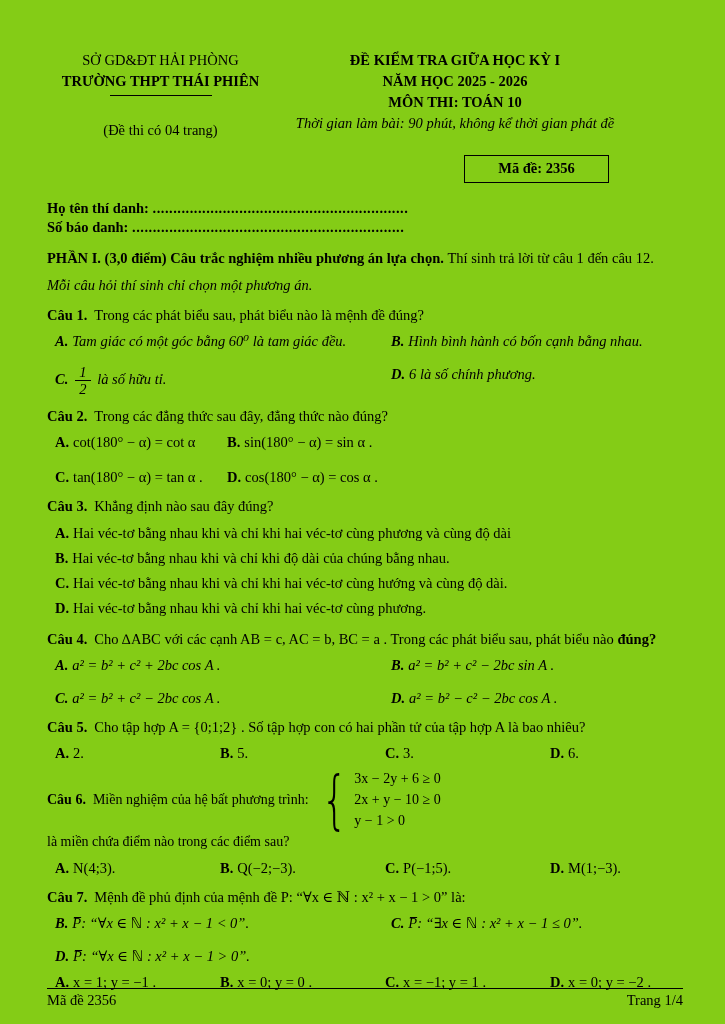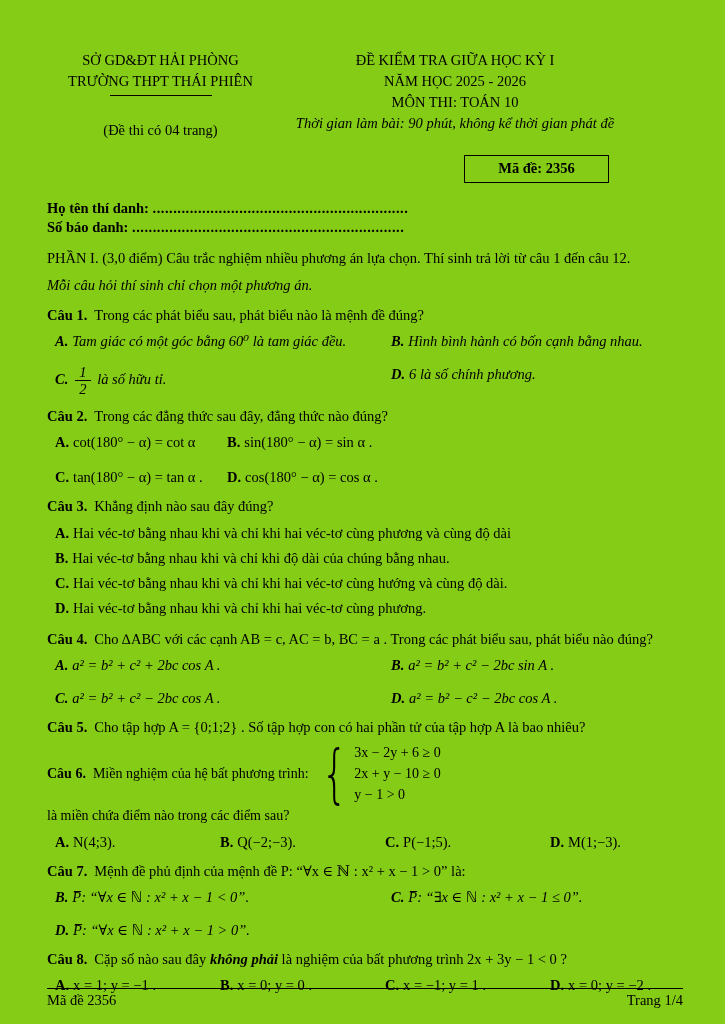--- a/index.html
+++ b/index.html
@@ -2,21 +2,21 @@
 <html><head>
 <meta charset="utf-8">
 <style>
   html,body{margin:0;padding:0;background:#888;}
   .page{
     width:725px;height:1024px;margin:0 auto;background:#84cc16;color:#000;
     font-family:"Liberation Serif","DejaVu Serif","DejaVu Sans",serif;
     font-size:14.5px;line-height:21px;
     padding:50px 44px 0 47px;box-sizing:border-box;position:relative;overflow:hidden;
   }
-  .b{font-weight:normal;}
+  .b{font-weight:bold;}
   .i{font-style:italic;}
   .bi{font-weight:bold;font-style:italic;}
   
   .hdr{display:flex;}
   .hdr-left{width:215px;text-align:center;flex:none;margin-left:6px;}
   .hdr-right{width:330px;text-align:center;flex:none;margin-left:22px;}
   .rule{width:102px;border-bottom:1.5px solid #000;margin:3px auto 0;}
   .pages-note{margin-top:24px;}
   .code-box{
     border:1px solid #000;width:143px;text-align:center;font-weight:bold;
@@ -117,20 +117,26 @@
         <div class="qstem"><span class="qnum">Câu 4.</span><span>Cho  ∆ABC  với các cạnh  AB = c, AC = b, BC = a . Trong các phát biểu sau, phát biểu nào </span><span class="b">đúng?</span></div>
         <div class="opts grid2">
           <span class="opt"><span class="opt-label">A.</span><span>a² = b² + c² + 2bc cos A .</span></span>
           <span class="opt"><span class="opt-label">B.</span><span>a² = b² + c² − 2bc sin A .</span></span>
           <span class="opt"><span class="opt-label">C.</span><span>a² = b² + c² − 2bc cos A .</span></span>
           <span class="opt"><span class="opt-label">D.</span><span>a² = b² − c² − 2bc cos A .</span></span>
         </div>
       </div>
       <div class="question">
         <div class="qstem"><span class="qnum">Câu 5.</span><span>Cho tập hợp  A = {0;1;2} . Số tập hợp con có hai phần tử của tập hợp A  là bao nhiêu?</span></div>
+        <div class="opts grid4">
+          <span class="opt"><span class="opt-label">A.</span><span>2.</span></span>
+          <span class="opt"><span class="opt-label">B.</span><span>5.</span></span>
+          <span class="opt"><span class="opt-label">C.</span><span>3.</span></span>
+          <span class="opt"><span class="opt-label">D.</span><span>6.</span></span>
+        </div>
       </div>
       <div class="question">
         <div class="qstem qflex">
           <span class="qnum">Câu 6.</span>
           <span>Miền nghiệm của hệ bất phương trình: </span>
           <span class="sys">
             <span class="sys-brace">{</span>
             <span class="sys-lines">
               <span class="sys-line">3x − 2y + 6 ≥ 0</span>
               <span class="sys-line">2x + y − 10 ≥ 0</span>
@@ -148,21 +154,20 @@
       </div>
       <div class="question">
         <div class="qstem"><span class="qnum">Câu 7.</span><span>Mệnh đề phủ định của mệnh đề P: “∀x ∈ ℕ : x² + x − 1 &gt; 0” là:</span></div>
         <div class="opts grid2">
           <span class="opt"><span class="opt-label">B.</span><span>P̅: “∀x ∈ ℕ : x² + x − 1 &lt; 0”.</span></span>
           <span class="opt"><span class="opt-label">C.</span><span>P̅: “∃x ∈ ℕ : x² + x − 1 ≤ 0”.</span></span>
           <span class="opt"><span class="opt-label">D.</span><span>P̅: “∀x ∈ ℕ : x² + x − 1 &gt; 0”.</span></span>
         </div>
       </div>
       <div class="question">
-        <div class="qstem"><span class="qnum">Câu 8.</span><span>Cặp số nào sau đây </span><span class="bi">không phải</span><span> là nghiệm của bất phương trình  2x + 3y − 1 &lt; 0 ?</span></div>
         <div class="opts grid4">
           <span class="opt"><span class="opt-label">A.</span><span>x = 1; y = −1 .</span></span>
           <span class="opt"><span class="opt-label">B.</span><span>x = 0; y = 0 .</span></span>
           <span class="opt"><span class="opt-label">C.</span><span>x = −1; y = 1 .</span></span>
           <span class="opt"><span class="opt-label">D.</span><span>x = 0; y = −2 .</span></span>
         </div>
       </div>
     </div>
 
   <div class="footer">

